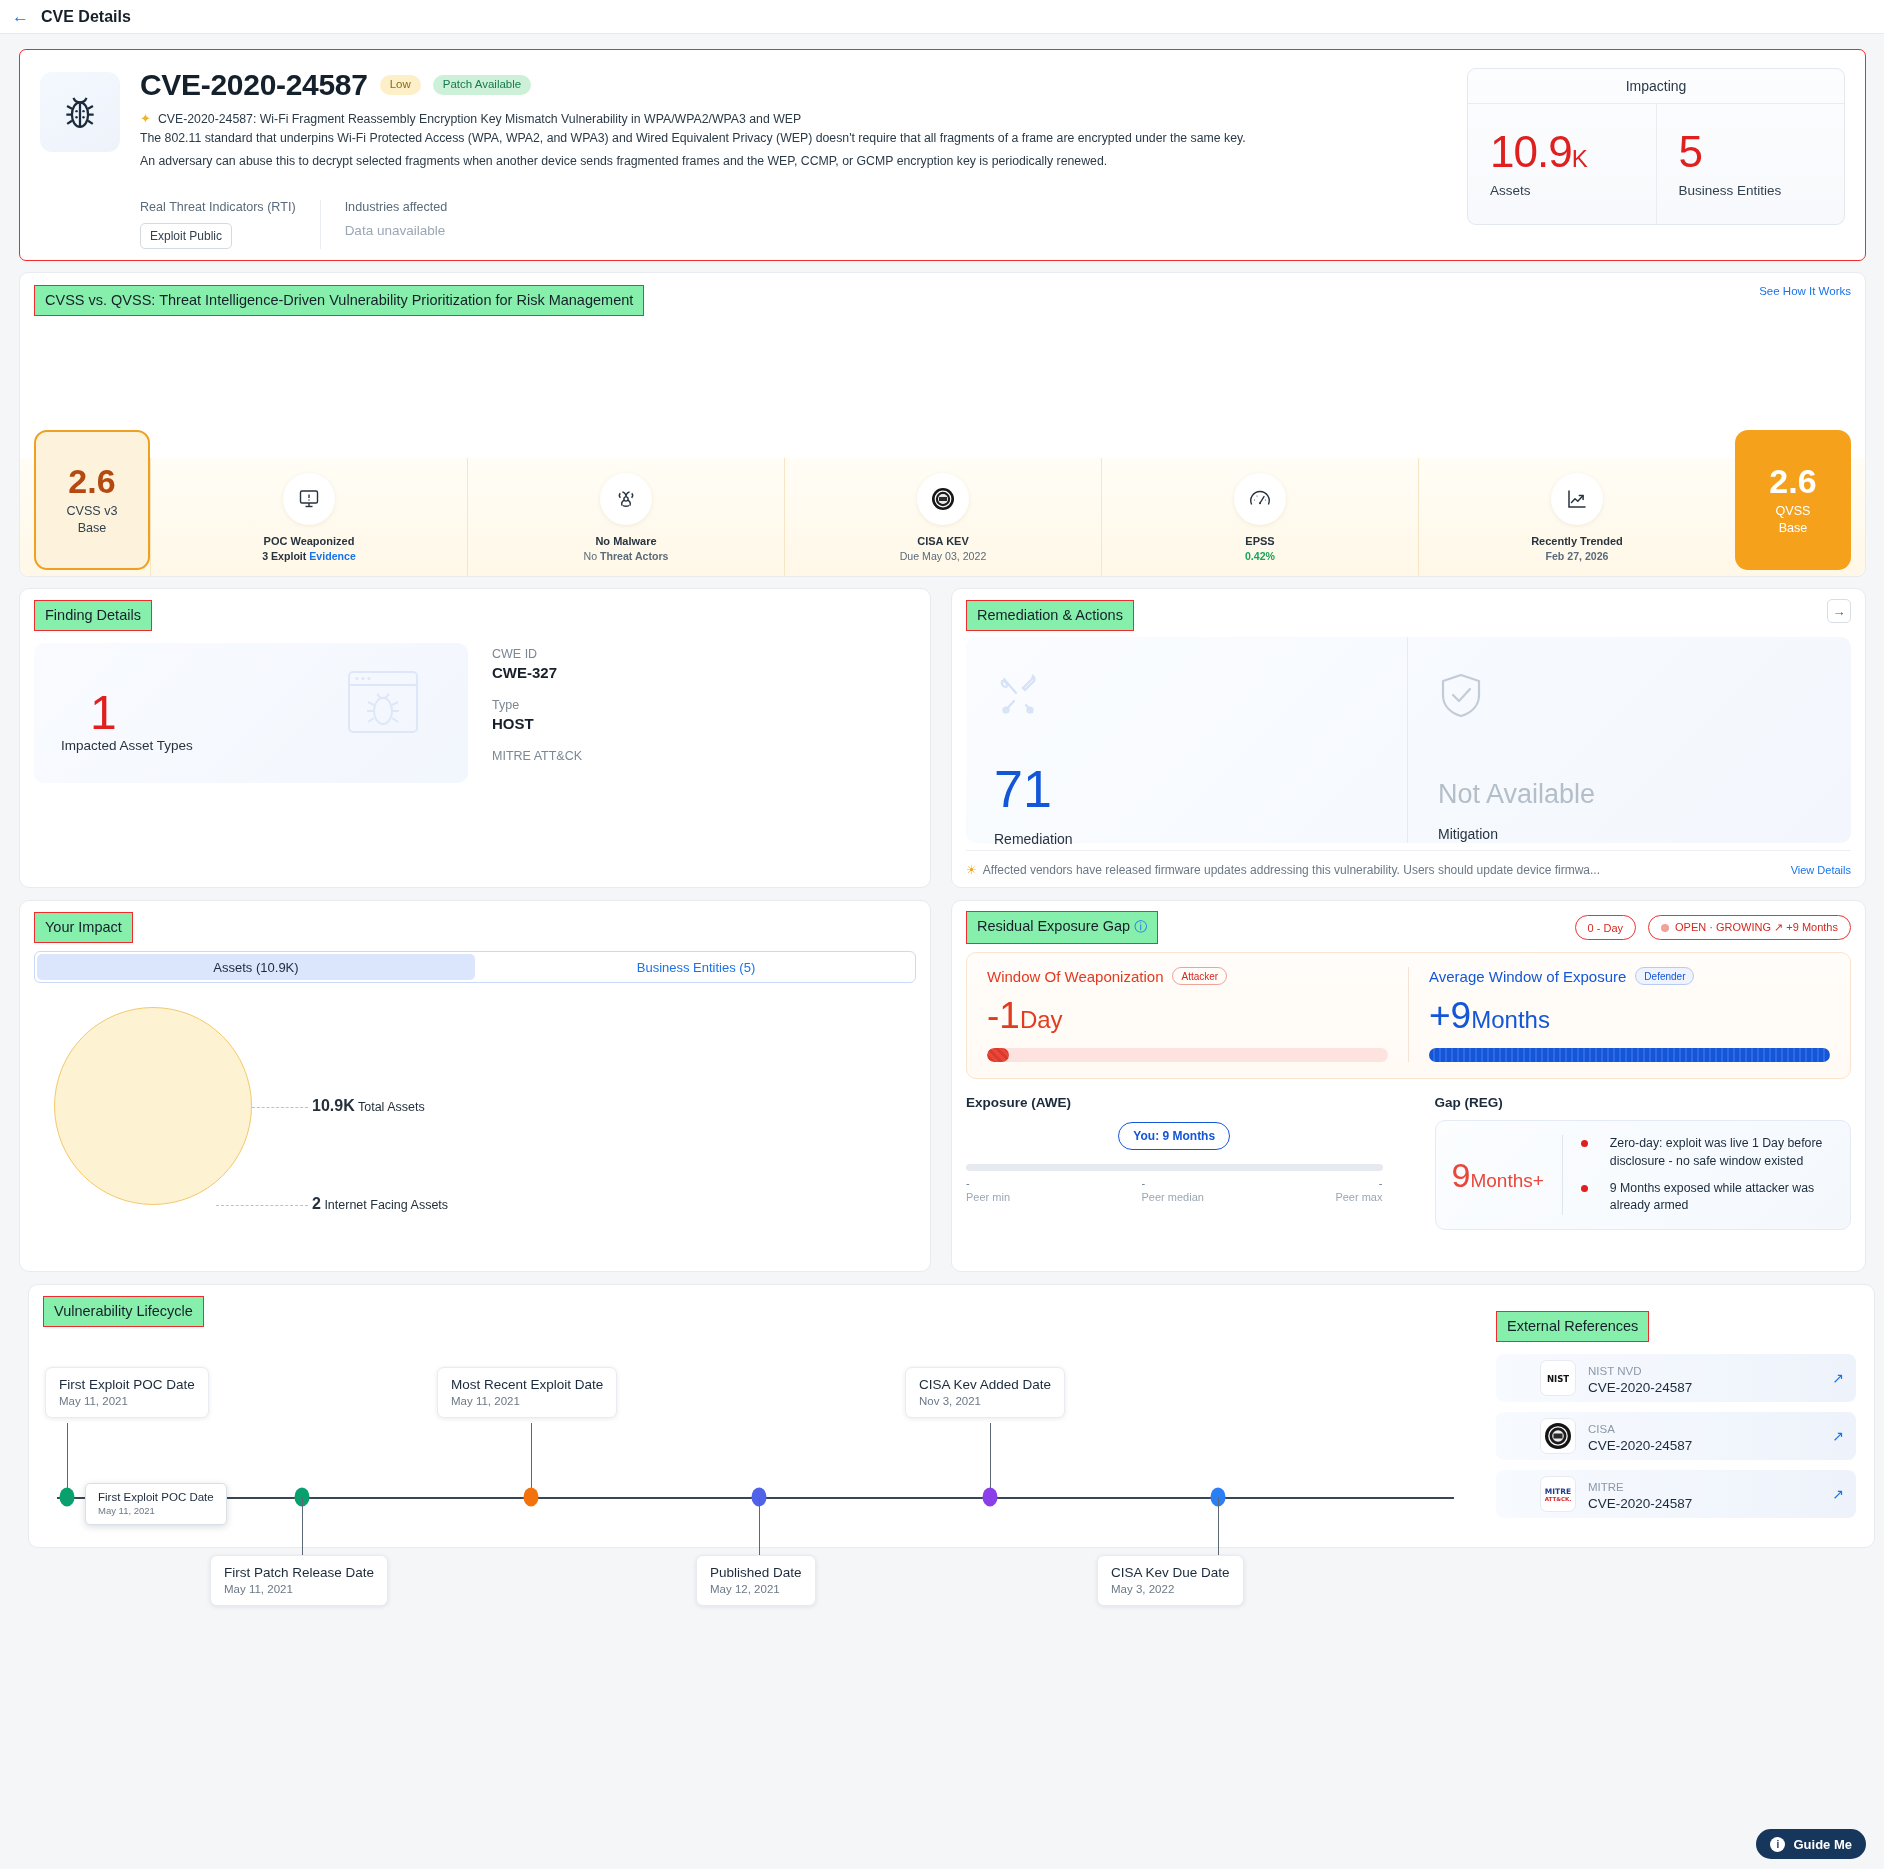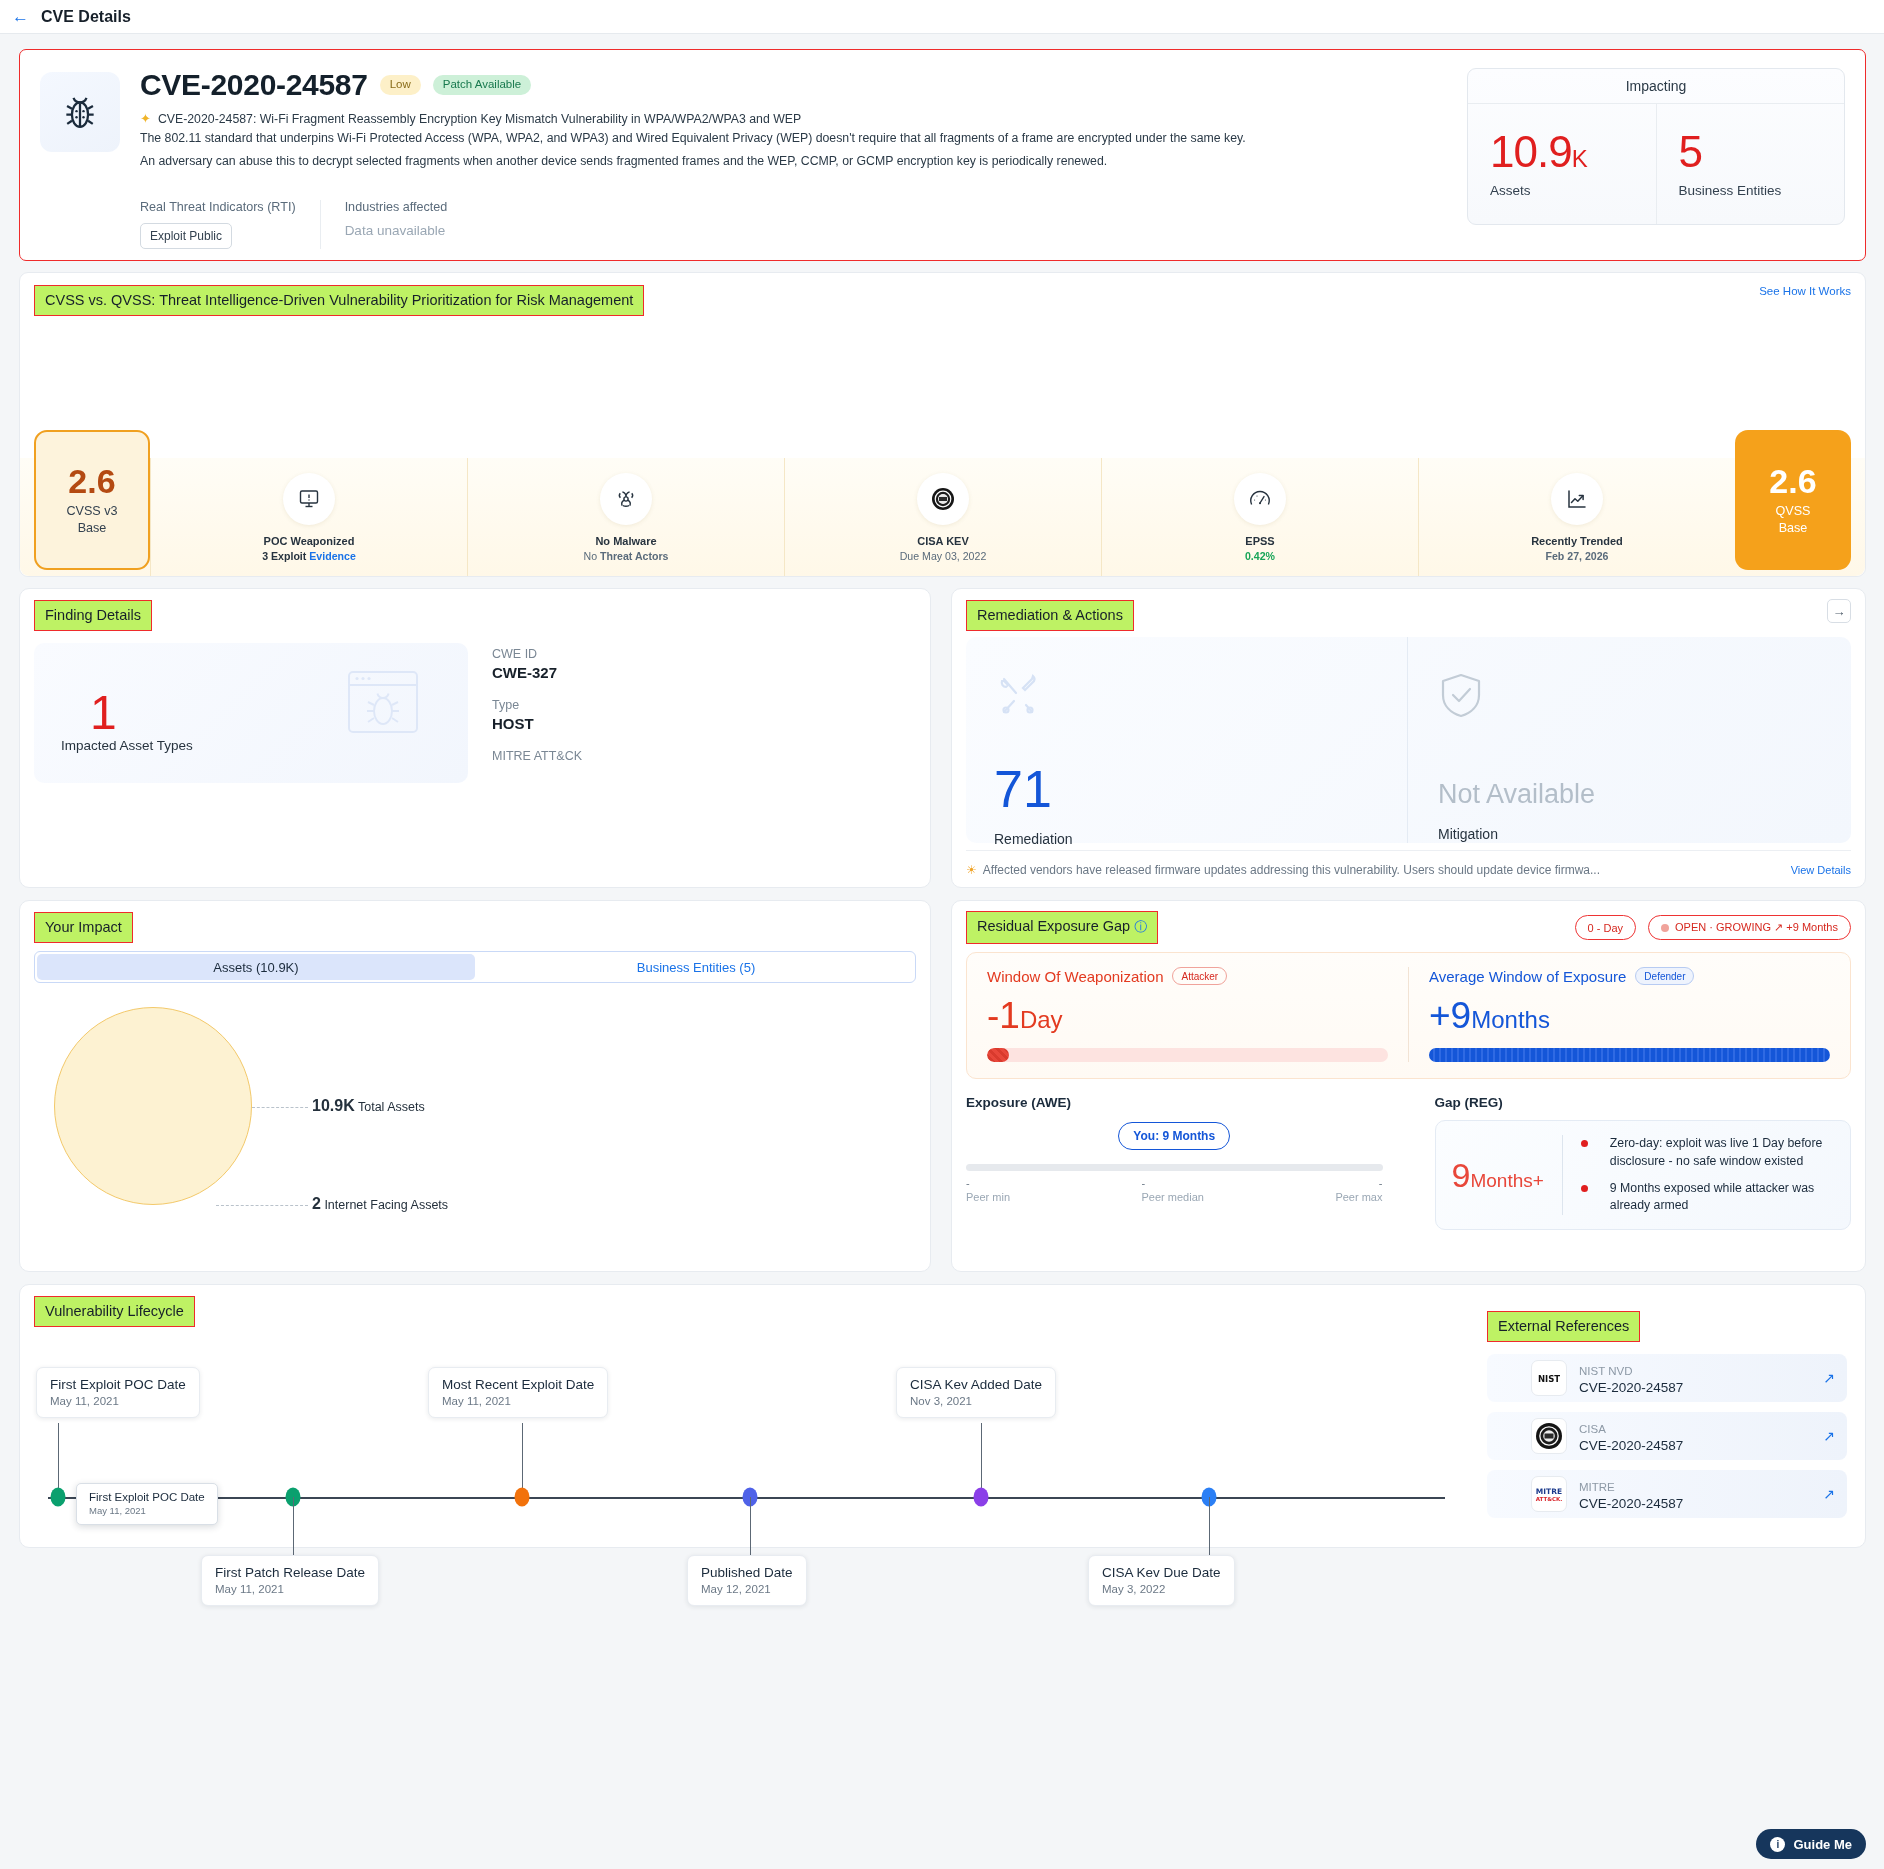--- a/index.html
+++ b/index.html
@@ -18,21 +18,21 @@
     height: 34px; background: #fff; display: flex; align-items: center;
     padding-left: 12px; gap: 12px; border-bottom: 1px solid #e6eaee;
   }
   .back-arrow { color:#1a73e8; font-size:17px; line-height:1; cursor:pointer; }
   .topbar-title { font-size: 16px; font-weight: 700; color:#17202a; }
 
   
   .card { background:#fff; border-radius:10px; border:1px solid #e7ebf0; }
   .redbox {
     display:inline-block; border:1.6px solid #ef2b2b; padding:6px 10px 7px 10px;
-    font-size:14.5px; color:#17202a; background:#bef264;
+    font-size:14.5px; color:#17202a; background:#86efac;
   }
 
   
   .hero {
     position:absolute; left:19px; top:49px; width:1847px; height:212px;
     background:#fff; border:1.6px solid #ef2b2b; border-radius:7px;
     display:flex; padding:18px 20px;
   }
   .bug-tile {
     width:80px; height:80px; border-radius:12px;
@@ -223,21 +223,21 @@
     background:linear-gradient(135deg,#fbfdff,#f4f8fd); display:flex; align-items:center; padding:14px 16px;
   }
   .gap-num { font-size:34px; color:#e8473a; line-height:1; padding-right:18px; white-space:nowrap; }
   .gap-num span { font-size:19px; }
   .gap-list { border-left:1px solid #dde5ee; padding-left:18px; }
   .gap-li { display:flex; gap:22px; font-size:12.3px; color:#1b2b3c; line-height:1.45; margin-bottom:9px; }
   .gap-li:last-child { margin-bottom:0; }
   .gap-dot { width:7px; height:7px; border-radius:50%; background:#e01f1f; margin-top:5px; flex:0 0 auto; }
 
   
-  .lifecycle { position:absolute; left:19px; top:1284px; width:1847px; height:264px; }
+  .lifecycle { position:absolute; left:28px; top:1284px; width:1847px; height:264px; }
   .tl-area { position:absolute; left:0; right:0; top:60px; bottom:0; }
   .tl-line { position:absolute; left:28px; right:420px; top:152px; height:1.6px; background:#3b4654; }
   .tl-node { position:absolute; width:15px; height:19px; border-radius:50%; transform:translate(-50%,-50%); }
   .tl-stem { position:absolute; width:1.4px; background:#5c6875; }
   .tl-card {
     position:absolute; background:#fff; border:1px solid #e8ecf1; border-radius:7px;
     box-shadow:0 1px 5px rgba(20,30,45,.09); padding:9px 13px 10px 13px; white-space:nowrap;
   }
   .tl-card .t { font-size:13.5px; color:#1b2b3c; }
   .tl-card .d { font-size:11.5px; color:#6b7886; margin-top:3px; }

